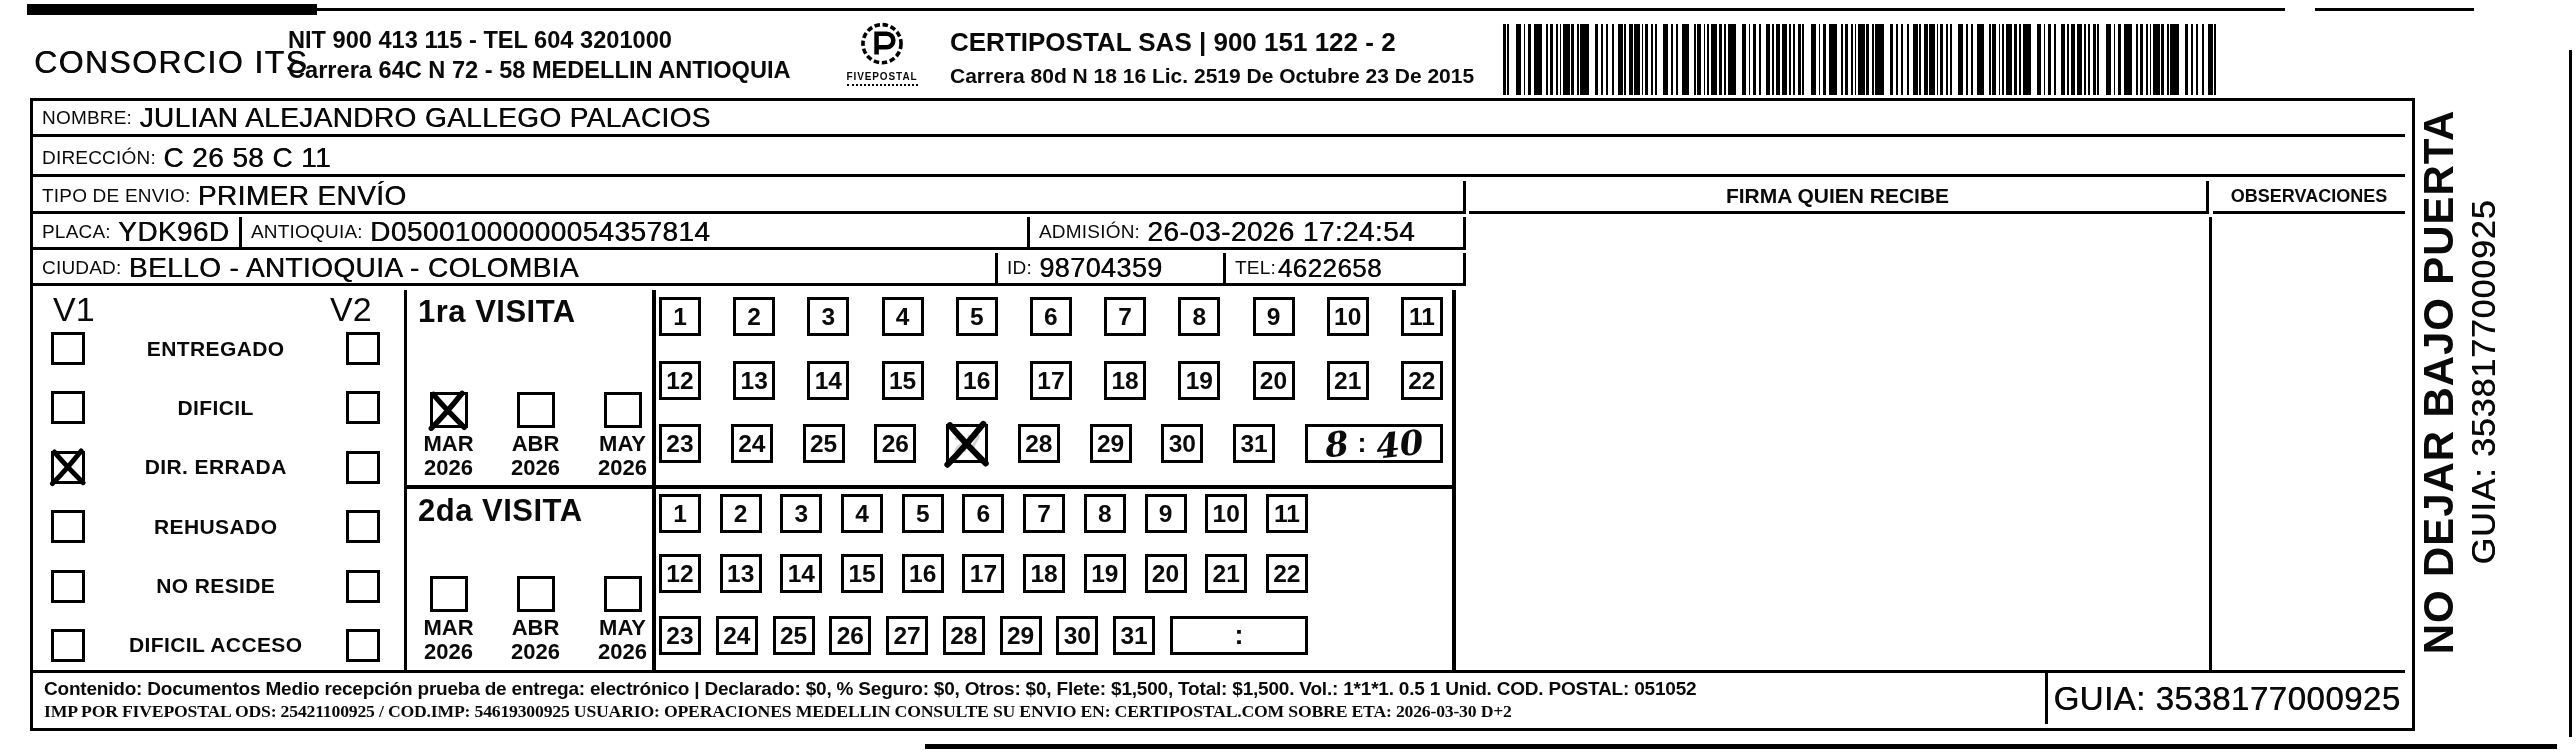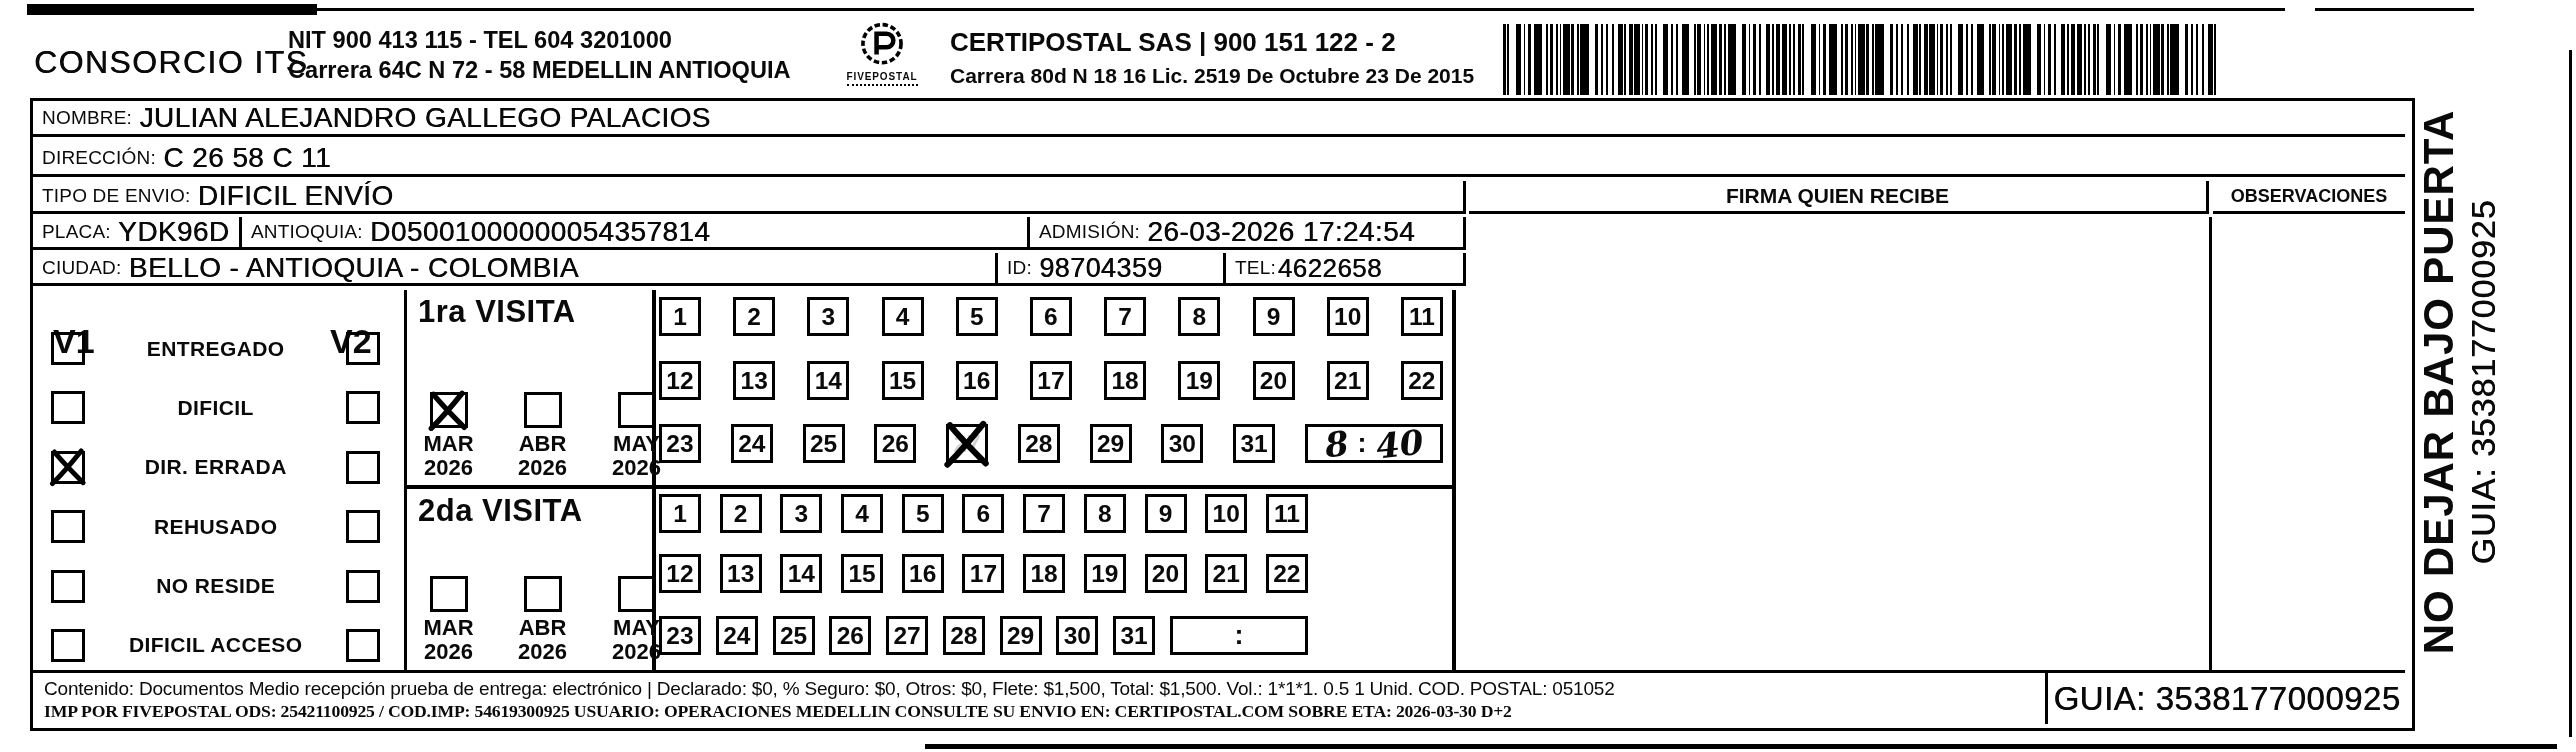--- a/index.html
+++ b/index.html
@@ -30,46 +30,46 @@
   .cell{display:flex;align-items:center;height:100%;box-sizing:border-box;padding:0 9px;gap:7.3px;}
   .vline{position:absolute;width:3.6px;background:#000;}
   .hline{position:absolute;height:3.6px;background:#000;}
   .colhead{display:flex;align-items:center;justify-content:center;font-weight:bold;}
   
   .cb{width:34px;height:33px;border:3.6px solid #000;box-sizing:border-box;position:relative;flex:none;}
   .handx{position:absolute;inset:-6.3px;pointer-events:none;}
   .handx svg{width:100%;height:100%;}
   .handx path{fill:none;stroke:#000;stroke-width:5;stroke-linecap:round;}
   
-  .vhead{font-size:34px;font-weight:bold;margin-top:32px;}
+  .vhead{font-size:34px;font-weight:normal;}
   .opts{position:absolute;left:0;right:0;top:42px;bottom:9px;display:flex;
         flex-direction:column;justify-content:space-between;}
   .opt-row{display:flex;align-items:center;}
   .opt-row .cb.v1{margin-left:18px;}
   .opt-row .cb.v2{margin-right:23.6px;}
   .opt-label{flex:1;text-align:center;font-weight:bold;font-size:21px;letter-spacing:0.4px;}
   
   .visit-title{position:absolute;left:11px;font-size:31px;font-weight:bold;letter-spacing:0.5px;}
-  .months{position:absolute;left:9px;bottom:5.4px;display:flex;gap:29px;}
+  .months{position:absolute;left:9px;bottom:5.4px;display:flex;gap:22px;}
   .month-col{width:65px;text-align:center;}
   .month-col .cb{margin:0 auto 3.6px;width:38px;height:36px;}
   .mname,.myear{font-weight:bold;font-size:22px;line-height:24.5px;}
   .grid{position:absolute;left:252px;right:9px;top:0;bottom:0;}
   .grid-row{position:absolute;left:0;right:0;display:flex;justify-content:space-between;}
   .day{width:42px;height:39px;border:3.6px solid #000;box-sizing:border-box;flex:none;
        display:flex;align-items:center;justify-content:center;
        font-weight:bold;font-size:24.5px;position:relative;}
   .day .faint{opacity:0.18;}
   .timebox{width:138px;height:39px;border:3.6px solid #000;box-sizing:border-box;flex:none;
        display:flex;align-items:center;justify-content:center;gap:9px;
        font-weight:bold;font-size:27px;position:relative;}
   .hand{font-family:"DejaVu Serif", serif;font-style:italic;font-weight:bold;
         font-size:34px;transform:rotate(-6deg);}
   
-  .fline1{font-weight:normal;font-size:19px;white-space:nowrap;letter-spacing:-0.2px;}
+  .fline1{font-weight:bold;font-size:19px;white-space:nowrap;letter-spacing:-0.2px;}
   .fline2{font-weight:bold;font-size:17.7px;white-space:nowrap;letter-spacing:-0.2px;}
   .guia-box{display:flex;align-items:center;justify-content:center;font-size:33px;letter-spacing:0.5px;}
   
   .side-note{left:2153px;top:335px;width:617px;height:94px;transform:rotate(-90deg);
              text-align:center;}
   .side-l1{font-weight:bold;font-size:42px;letter-spacing:0.9px;line-height:47px;white-space:nowrap;}
   .side-l2{font-size:34px;letter-spacing:0.9px;line-height:42px;white-space:nowrap;}
 </style>
 </head>
 <body>
@@ -229,21 +229,21 @@
   <div class="row" style="top:40px;width:2372px;height:36px;">
     <div class="cell">
       <span class="lbl">DIRECCIÓN:</span>
       <span class="val ink">C 26 58 C 11</span>
     </div>
   </div>
 
   <div class="row" style="top:80px;width:1433px;height:33px;border-right:3.6px solid #000;">
     <div class="cell">
       <span class="lbl">TIPO DE ENVIO:</span>
-      <span class="val ink">DIFICIL ENVÍO</span>
+      <span class="val ink">PRIMER ENVÍO</span>
     </div>
   </div>
   <div class="row colhead" style="left:1436px;top:80px;width:740px;height:33px;border-right:3.6px solid #000;font-size:21px;">
     <span>FIRMA QUIEN RECIBE</span>
   </div>
   <div class="row colhead" style="left:2180px;top:80px;width:192px;height:33px;font-size:18px;">
     <span>OBSERVACIONES</span>
   </div>
 
   <div class="row" style="top:116px;width:1433px;height:33px;border-right:3.6px solid #000;padding:0;">

